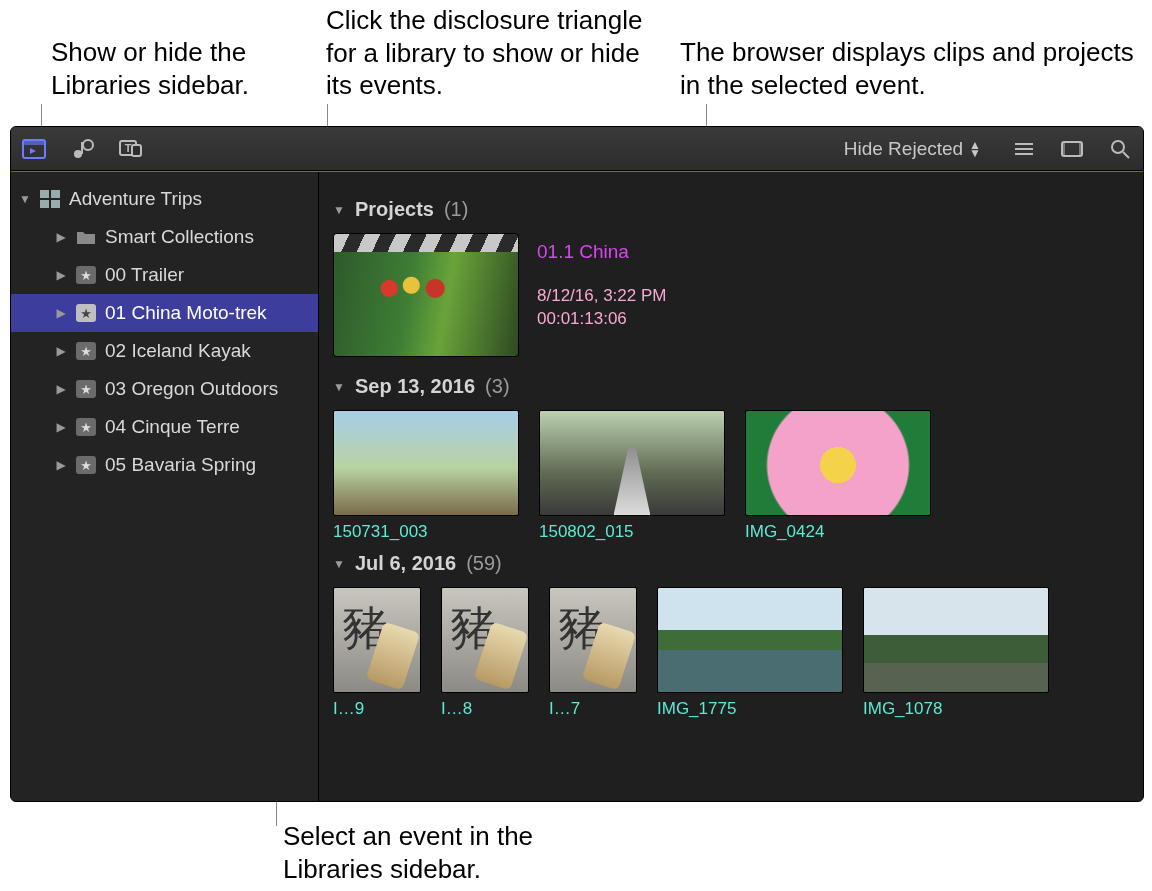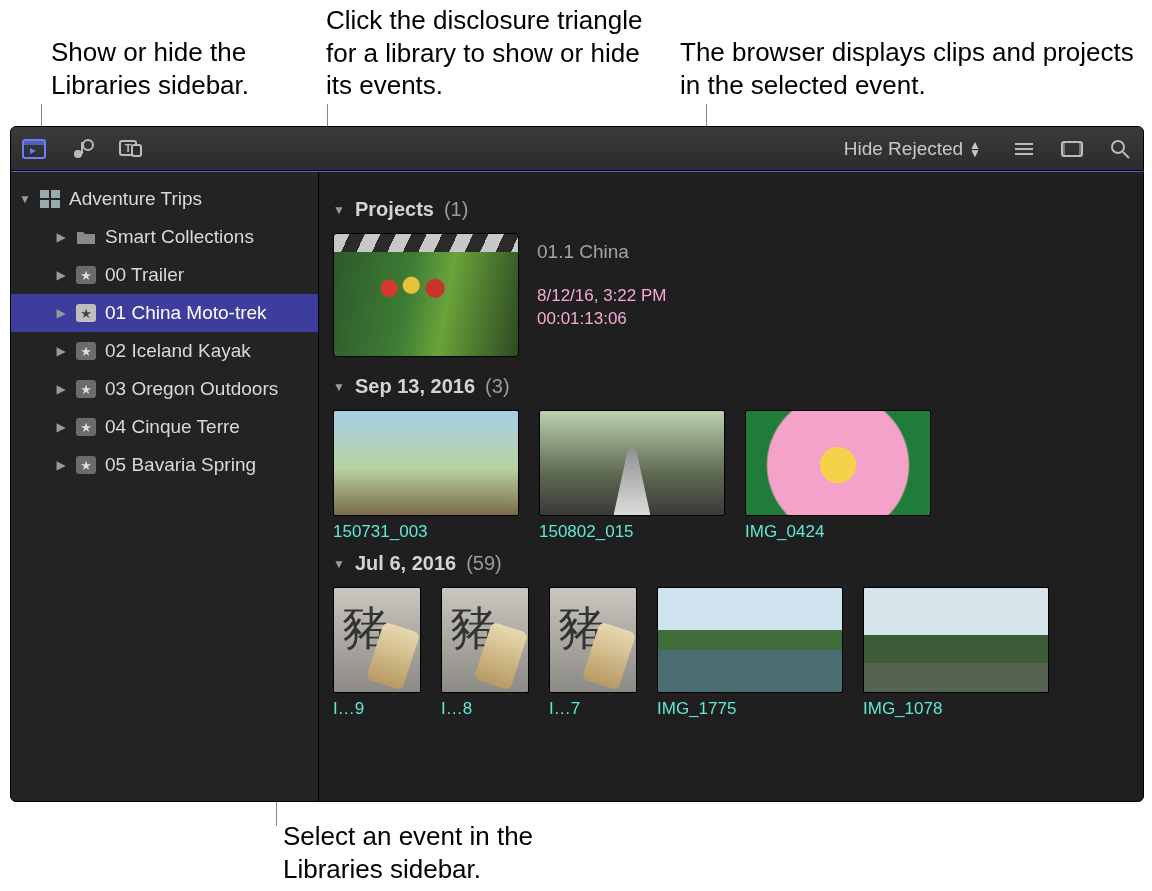--- a/index.html
+++ b/index.html
@@ -138,21 +138,21 @@
   }
   .clap-body {
     height:104px;
     background:
       radial-gradient(circle at 30% 35%, #d9392a 0 8px, transparent 9px),
       radial-gradient(circle at 42% 32%, #e7c23a 0 8px, transparent 9px),
       radial-gradient(circle at 55% 35%, #c7352a 0 9px, transparent 10px),
       linear-gradient(100deg,#2d5a2b,#3e7d34 40%,#6aa33a 60%,#2d4a22);
   }
   .proj-meta { padding-top:8px; font-size:19px; }
-  .proj-meta .title { color:#a3a3a3; margin-bottom:22px; }
+  .proj-meta .title { color:#d946ef; margin-bottom:22px; }
   .proj-meta .sub { color:#f9a8d4; font-size:17px; line-height:1.35; }
   .thumbs { display:flex; gap:20px; flex-wrap:wrap; margin-bottom:4px;}
   .thumb {
     display:flex; flex-direction:column; gap:6px;
   }
   .thumb .img {
     width:186px; height:106px;
     border:1px solid #000; border-radius:2px;
   }
   .thumb .img.sm { width:88px; height:106px; }

